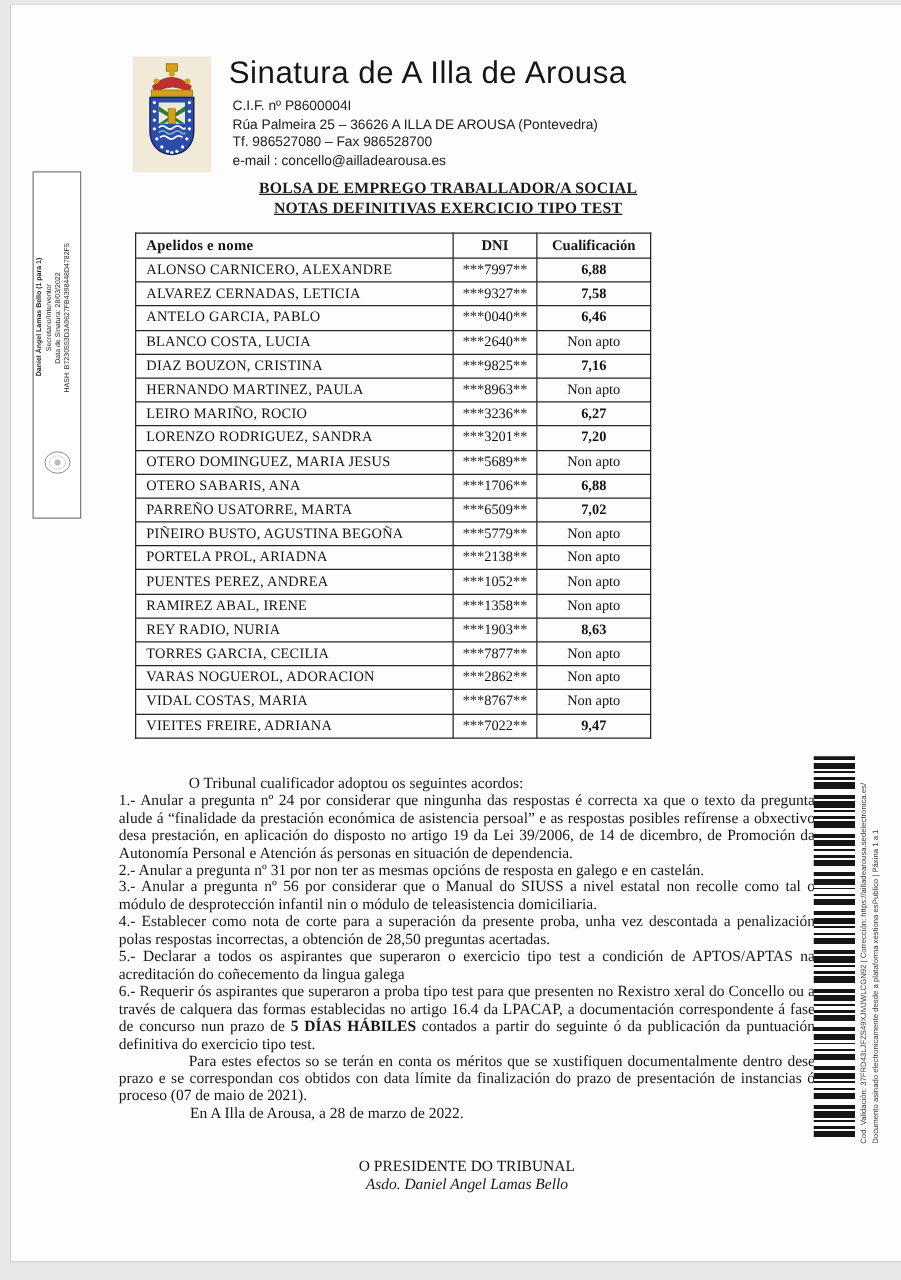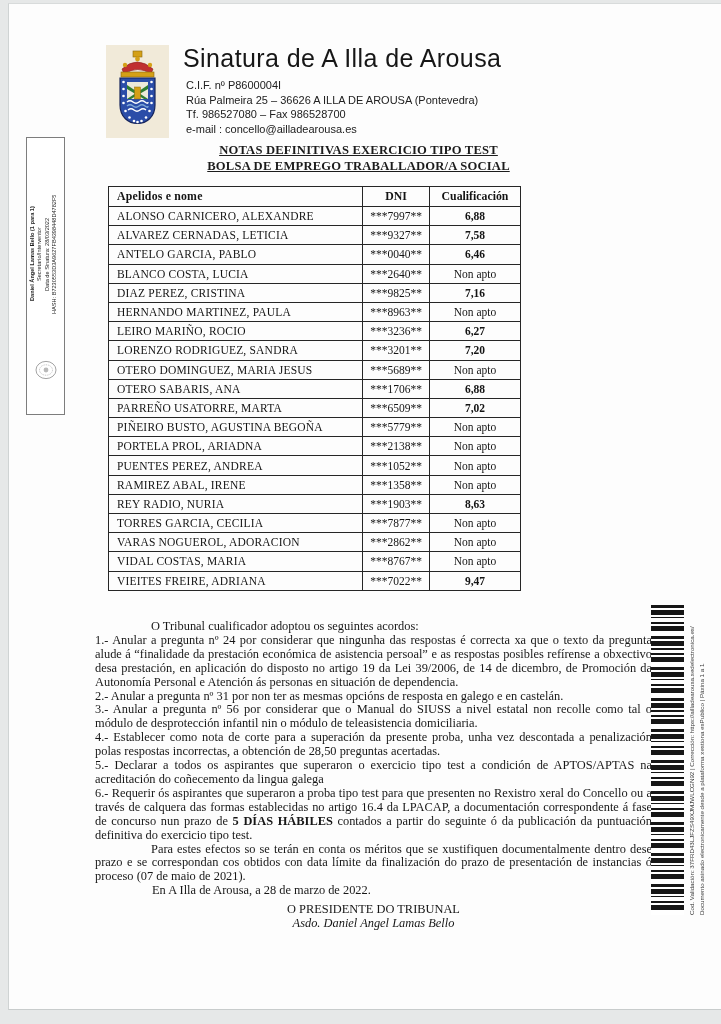--- a/index.html
+++ b/index.html
@@ -67,21 +67,21 @@
   .results td.bold{font-weight:bold;}
 
   
   .body-text{
     position:absolute;left:95px;top:620px;width:557px;
     font-size:12.4px;line-height:13.9px;text-align:justify;color:#171717;
   }
   .body-text p{margin:0;}
   .indent{text-indent:56px;}
   .date-line{margin-top:13px;text-indent:57px;text-align:left;}
-  .sig{margin-top:5px;text-align:center;}
+  .sig{margin-top:29px;text-align:center;}
   .sig .role{display:block;}
   .sig .name{display:block;font-style:italic;}
   .bold-inline{font-weight:bold;}
 
   
   .barcode{
     position:absolute;left:651px;top:605px;width:33px;height:310px;
     background:repeating-linear-gradient(
       to bottom,
       #161616 0px 3px,  #ffffff 3px 5px,
@@ -155,22 +155,22 @@
 
 <div class="lh-title">Sinatura de A Illa de Arousa</div>
 <div class="lh-info">
   <div>C.I.F. nº P8600004I</div>
   <div>Rúa Palmeira 25 – 36626 A ILLA DE AROUSA (Pontevedra)</div>
   <div>Tf. 986527080 – Fax 986528700</div>
   <div>e-mail : concello@ailladearousa.es</div>
 </div>
 
 <div class="doc-title">
+  <span>BOLSA DE EMPREGO TRABALLADOR/A SOCIAL</span>
   <span>NOTAS DEFINITIVAS EXERCICIO TIPO TEST</span>
-  <span>BOLSA DE EMPREGO TRABALLADOR/A SOCIAL</span>
 </div>
 
 <table class="results">
   <thead>
     <tr>
       <th class="c-name">Apelidos e nome</th>
       <th class="c-dni">DNI</th>
       <th class="c-score">Cualificación</th>
     </tr>
   </thead>
@@ -189,21 +189,21 @@
         <td class="c-name">ANTELO GARCIA, PABLO</td>
         <td class="c-dni">***0040**</td>
         <td class="c-score bold">6,46</td>
       </tr>
       <tr>
         <td class="c-name">BLANCO COSTA, LUCIA</td>
         <td class="c-dni">***2640**</td>
         <td class="c-score">Non apto</td>
       </tr>
       <tr>
-        <td class="c-name">DIAZ PEREZ, CRISTINA</td>
+        <td class="c-name">DIAZ BOUZON, CRISTINA</td>
         <td class="c-dni">***9825**</td>
         <td class="c-score bold">7,16</td>
       </tr>
       <tr>
         <td class="c-name">HERNANDO MARTINEZ, PAULA</td>
         <td class="c-dni">***8963**</td>
         <td class="c-score">Non apto</td>
       </tr>
       <tr>
         <td class="c-name">LEIRO MARIÑO, ROCIO</td>

